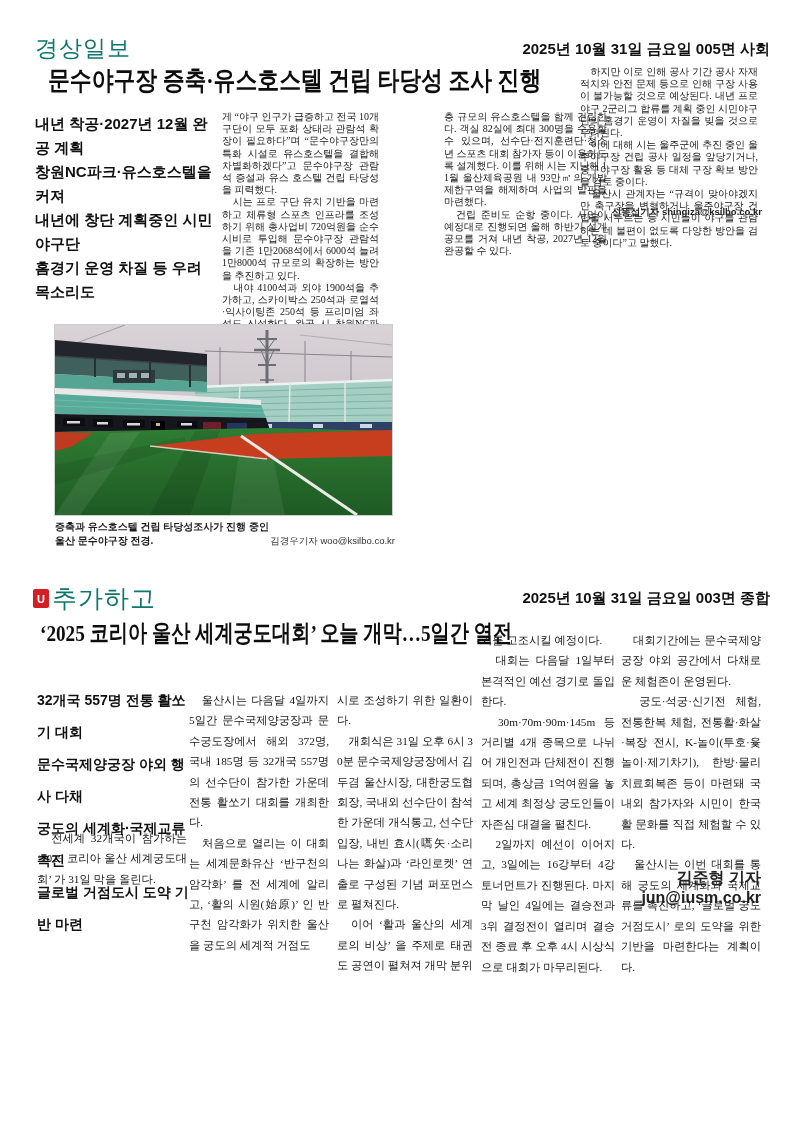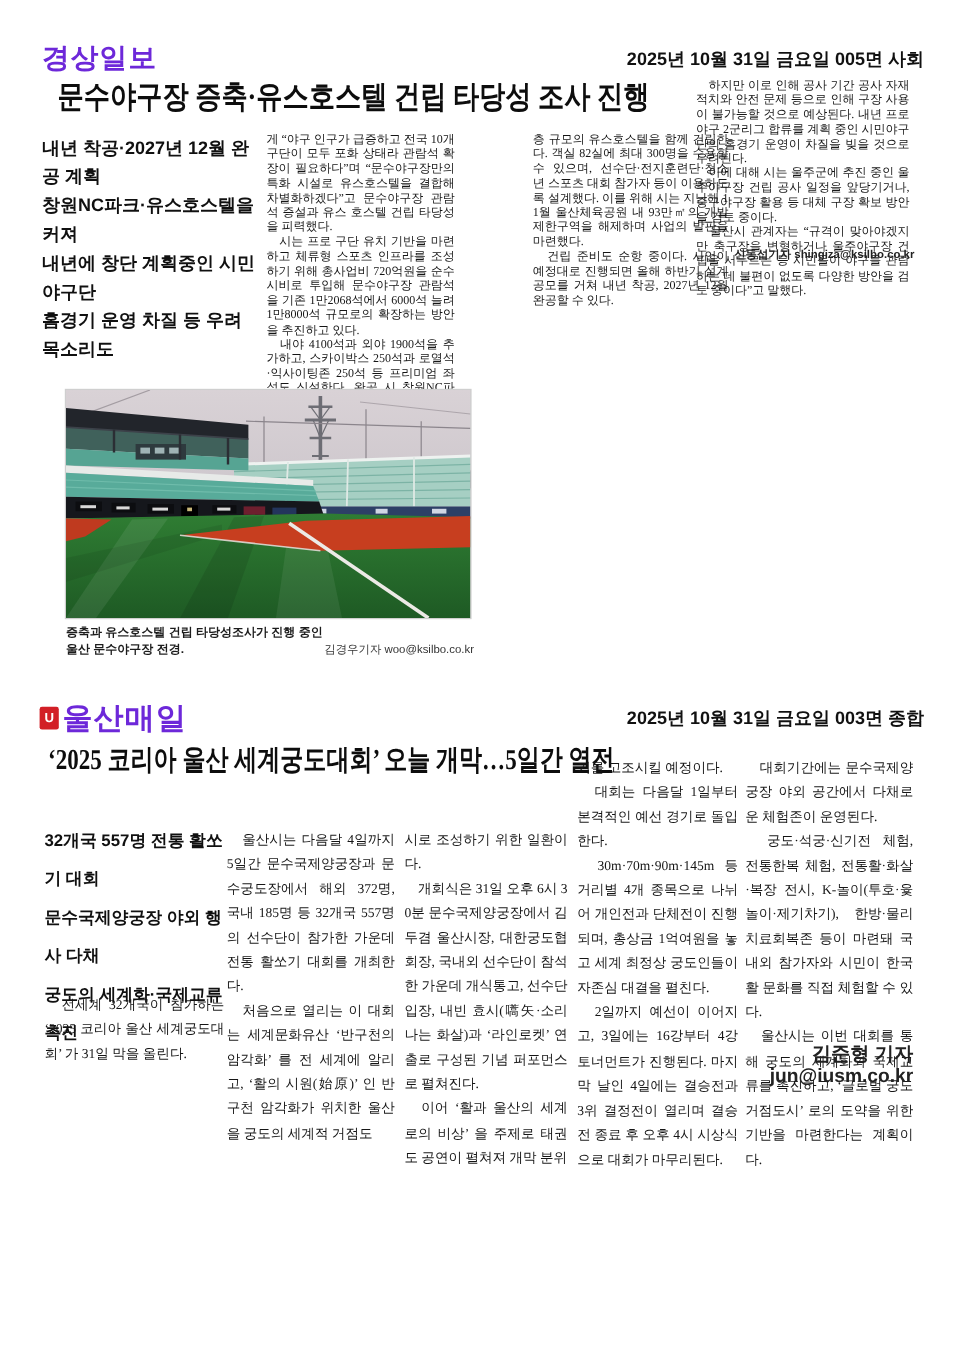--- a/index.html
+++ b/index.html
@@ -1,19 +1,19 @@
 <!DOCTYPE html>
 <html><head>
 <meta charset="utf-8">
 <style>
   html,body{margin:0;padding:0;background:#e9e9e9;}
   #page{position:relative;width:800px;height:1132px;background:#ffffff;margin:0 auto;
         font-family:"Liberation Serif","DejaVu Serif",serif;color:#141414;overflow:hidden;}
   .abs{position:absolute;}
-  .masthead{font-family:"Liberation Sans","DejaVu Sans",sans-serif;font-weight:700;letter-spacing:1px;color:#6d28d9;}
+  .masthead{font-family:"Liberation Sans","DejaVu Sans",sans-serif;font-weight:400;letter-spacing:1px;color:#0f766e;}
   .dateline{font-family:Liberation Sans, sans-serif;font-weight:700;font-size:15px;color:#111;text-align:right;}
   .headline{font-weight:800;color:#0d0d0d;white-space:nowrap;transform-origin:left center;}
   .subhead-line{font-family:"Liberation Sans","DejaVu Sans",sans-serif;font-weight:700;color:#101010;}
   .bodycol{font-size:10px;line-height:12.2px;text-align:justify;white-space:pre-line;color:#151515;
            word-break:break-all;}
   .bodycol2{font-size:11.3px;line-height:20.4px;text-align:justify;white-space:pre-line;color:#151515;
            word-break:break-all;}
   .byline{font-family:"Liberation Sans","DejaVu Sans",sans-serif;font-weight:700;text-align:right;color:#222;}
   .caption-row{display:flex;justify-content:space-between;align-items:flex-end;}
   .caption-text{font-family:"Liberation Sans","DejaVu Sans",sans-serif;font-weight:700;font-size:10px;color:#1c1c1c;}
@@ -163,30 +163,31 @@
     </svg>
   </div>
 
   <div class="abs caption-row" style="left:55px;top:520px;width:340px;">
     <span class="caption-text">증축과 유스호스텔 건립 타당성조사가 진행 중인 울산 문수야구장 전경.</span>
     <span class="caption-credit">김경우기자 woo@ksilbo.co.kr</span>
   </div>
 
   <div class="abs logo-box" style="left:33px;top:589px;width:16px;height:19px;background:#d21f26;font-size:11px;">U</div>
 
-  <div class="abs masthead" style="left:52px;top:582px;font-size:25px;">울산매일</div>
+  <div class="abs masthead" style="left:52px;top:582px;font-size:25px;">추가하고</div>
 
   <div class="abs dateline" style="right:30px;top:589px;width:320px;">2025년 10월 31일 금요일 003면 종합</div>
 
   <div class="abs headline" style="left:40px;top:617px;font-size:24px;transform:scaleX(0.80);">‘2025 코리아 울산 세계궁도대회’ 오늘 개막…5일간 열전</div>
 
   <div class="abs" style="left:37px;top:684px;width:152px;">
     <div class="subhead-line" style="font-size:14px;line-height:32px;">32개국 557명 전통 활쏘기 대회</div>
     <div class="subhead-line" style="font-size:14px;line-height:32px;">문수국제양궁장 야외 행사 다채</div>
     <div class="subhead-line" style="font-size:14px;line-height:32px;">궁도의 세계화·국제교류 촉진</div>
+    <div class="subhead-line" style="font-size:14px;line-height:32px;">글로벌 거점도시 도약 기반 마련</div>
   </div>
 
   <div class="abs bodycol2" style="left:37px;top:828px;width:150px;">　전세계 32개국이 참가하는 ‘2025 코리아 울산 세계궁도대회’ 가 31일 막을 올린다.</div>
 
   <div class="abs bodycol2" style="left:189px;top:690px;width:140px;">　울산시는 다음달 4일까지 5일간 문수국제양궁장과 문수궁도장에서 해외 372명, 국내 185명 등 32개국 557명의 선수단이 참가한 가운데 전통 활쏘기 대회를 개최한다.
 　처음으로 열리는 이 대회는 세계문화유산 ‘반구천의 암각화’ 를 전 세계에 알리고, ‘활의 시원(始原)’ 인 반구천 암각화가 위치한 울산을 궁도의 세계적 거점도</div>
 
   <div class="abs bodycol2" style="left:337px;top:690px;width:136px;">시로 조성하기 위한 일환이다.
 　개회식은 31일 오후 6시 30분 문수국제양궁장에서 김두겸 울산시장, 대한궁도협회장, 국내외 선수단이 참석한 가운데 개식통고, 선수단 입장, 내빈 효시(嚆矢·소리나는 화살)과 ‘라인로켓’ 연출로 구성된 기념 퍼포먼스로 펼쳐진다.
 　이어 ‘활과 울산의 세계로의 비상’ 을 주제로 태권도 공연이 펼쳐져 개막 분위</div>

